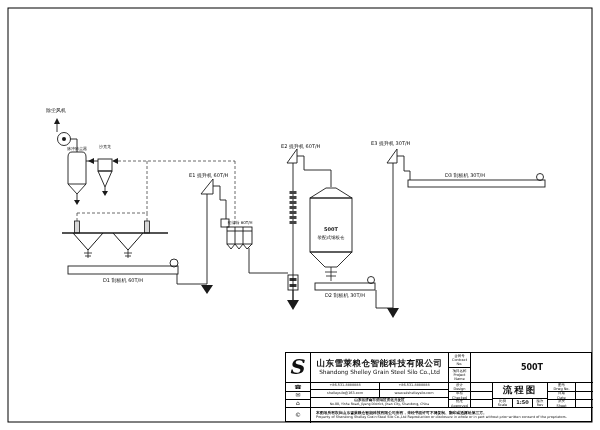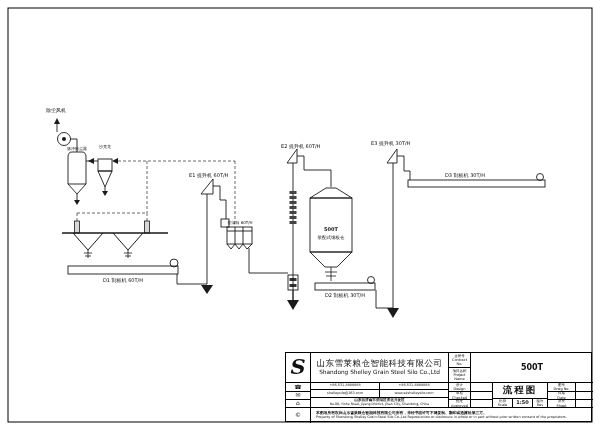--- a/index.html
+++ b/index.html
@@ -7,21 +7,21 @@
           font-family:"DejaVu Sans",sans-serif;color:#111;}
   svg{position:absolute;left:0;top:0;}
   svg text{fill:#111;font-family:"DejaVu Sans",sans-serif;}
   .tb{position:absolute;left:285px;top:352px;width:307px;height:70px;background:#fff;
       border:1px solid #000;box-sizing:border-box;font-family:"DejaVu Sans",sans-serif;}
   .cell{position:absolute;box-sizing:border-box;border-right:1px solid #000;border-bottom:1px solid #000;
         overflow:hidden;display:flex;align-items:center;justify-content:center;text-align:center;
         white-space:pre-line;line-height:1.15;}
   .noR{border-right:none;} .noB{border-bottom:none;}
   .logo{font-family:"DejaVu Serif",serif;font-weight:bold;font-style:italic;font-size:21px;}
-  .cmp1{font-weight:normal;font-size:8.5px;letter-spacing:.5px;}
+  .cmp1{font-weight:bold;font-size:8.5px;letter-spacing:.5px;}
   .cmp2{font-size:5.8px;}
   .big{font-size:8px;font-weight:bold;}
   .ttl{font-size:9.5px;font-weight:bold;letter-spacing:2px;}
   .sm{font-size:3.5px;}
   .ic{font-size:6px;}
   .contact{flex-direction:column;align-items:stretch;justify-content:flex-start;display:flex;}
   .crow{display:flex;flex:0 0 auto;border-bottom:1px solid #000;}
   .crow:last-child,.crow.nb{border-bottom:none;}
   .ccol{flex:1;display:flex;align-items:center;justify-content:center;font-size:3.4px;overflow:hidden;}
   .ccol.vr{border-right:1px solid #000;}

